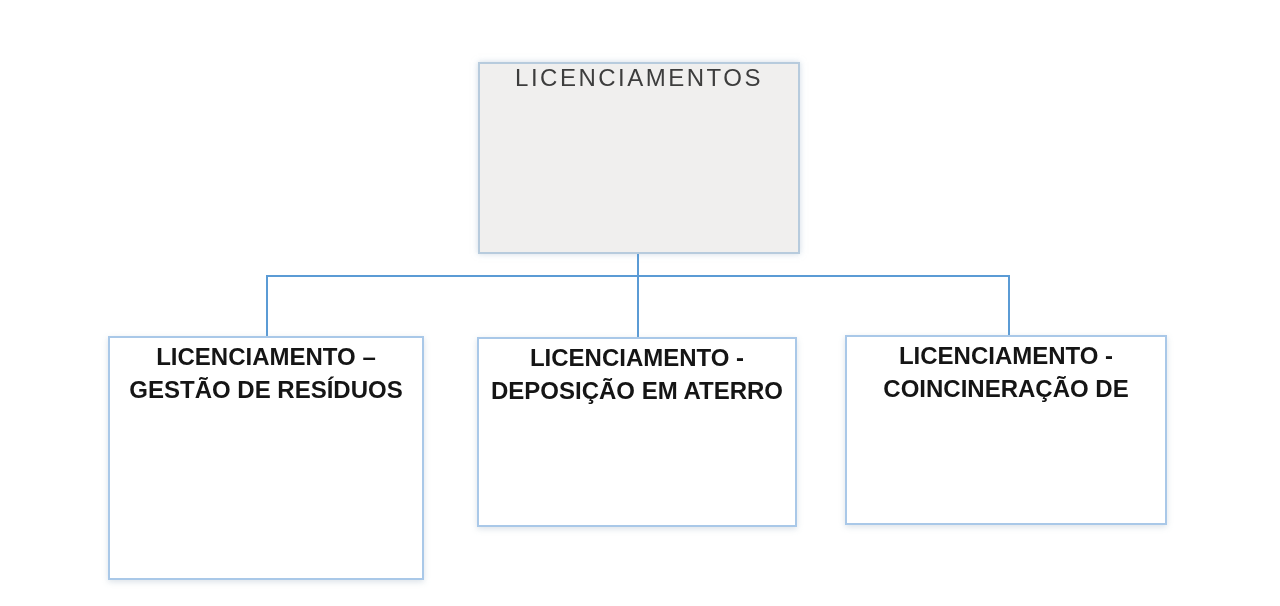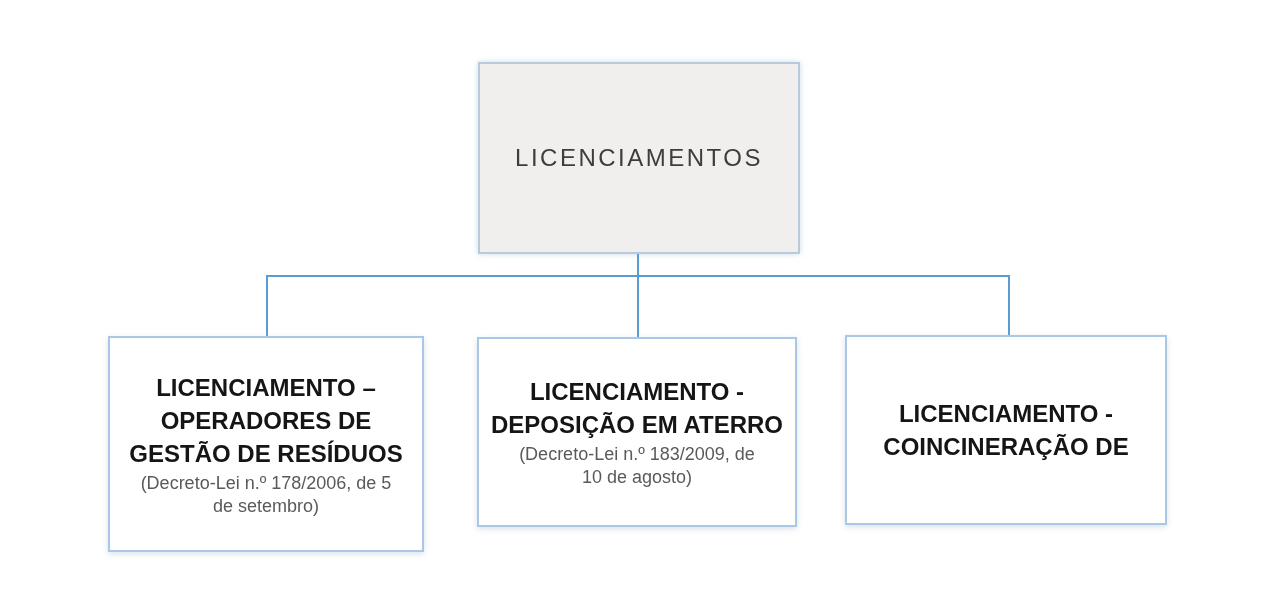--- a/index.html
+++ b/index.html
@@ -19,42 +19,41 @@
     width:1280px;
     height:606px;
     background:#ffffff;
     overflow:hidden;
   }
   .box{
     position:absolute;
     display:flex;
     flex-direction:column;
     align-items:center;
-    justify-content:center;
     text-align:center;
   }
   .root-box{
     left:478px; top:62px; width:322px; height:192px;
     background:var(--root-fill);
     border:2px solid var(--root-border);
     box-shadow:0 0 6px rgba(170,190,210,0.55);
   }
   .root-label{
     font-size:24px;
     font-weight:300;
     letter-spacing:2.5px;
     color:var(--root-text);
   }
   .child-box{
     background:#ffffff;
     border:2px solid var(--box-border);
     box-shadow:0 2px 6px rgba(175,190,205,0.45);
     padding:2px 6px;
   }
-  .child-left  {left:108px; top:336px; width:316px; height:216px;}
+  .child-left  {left:108px; top:336px; width:316px; height:244px;}
   .child-mid   {left:477px; top:337px; width:320px; height:190px;}
   .child-right {left:845px; top:335px; width:322px; height:190px;}
   .box-title{
     font-size:24px;
     font-weight:bold;
     line-height:33px;
     color:var(--title-text);
   }
   .box-subtitle{
     font-size:18px;
@@ -84,37 +83,28 @@
 
   <div class="line line-root-stub"></div>
   <div class="line line-horizontal"></div>
   <div class="line line-drop-left"></div>
   <div class="line line-drop-mid"></div>
   <div class="line line-drop-right"></div>
 
   <div class="box child-box child-left">
     <div class="box-title">
       <div>LICENCIAMENTO –</div>
-      <div>OPERADORES DE</div>
       <div>GESTÃO DE RESÍDUOS</div>
-    </div>
-    <div class="box-subtitle">
-      <div>(Decreto-Lei n.º 178/2006, de 5</div>
-      <div>de setembro)</div>
     </div>
   </div>
 
   <div class="box child-box child-mid">
     <div class="box-title">
       <div>LICENCIAMENTO -</div>
       <div>DEPOSIÇÃO EM ATERRO</div>
-    </div>
-    <div class="box-subtitle">
-      <div>(Decreto-Lei n.º 183/2009, de</div>
-      <div>10 de agosto)</div>
     </div>
   </div>
 
   <div class="box child-box child-right">
     <div class="box-title">
       <div>LICENCIAMENTO -</div>
       <div>COINCINERAÇÃO DE</div>
     </div>
   </div>
 

